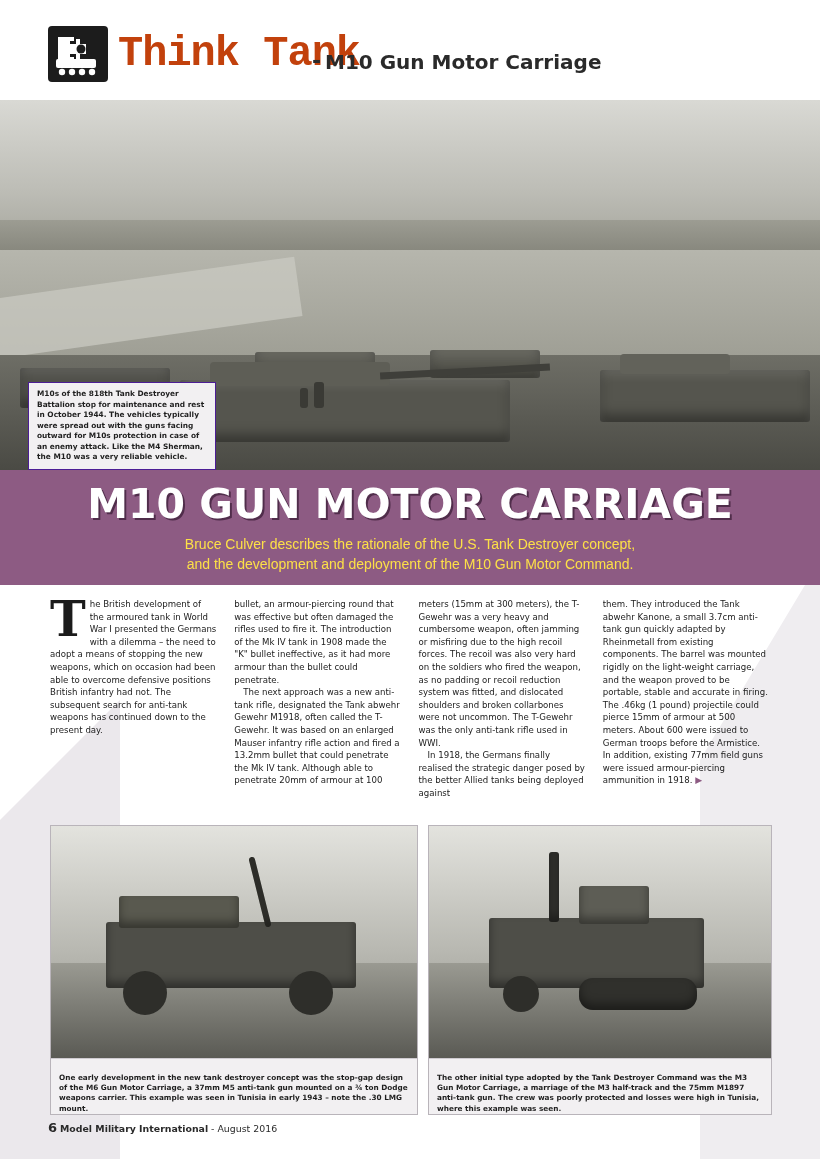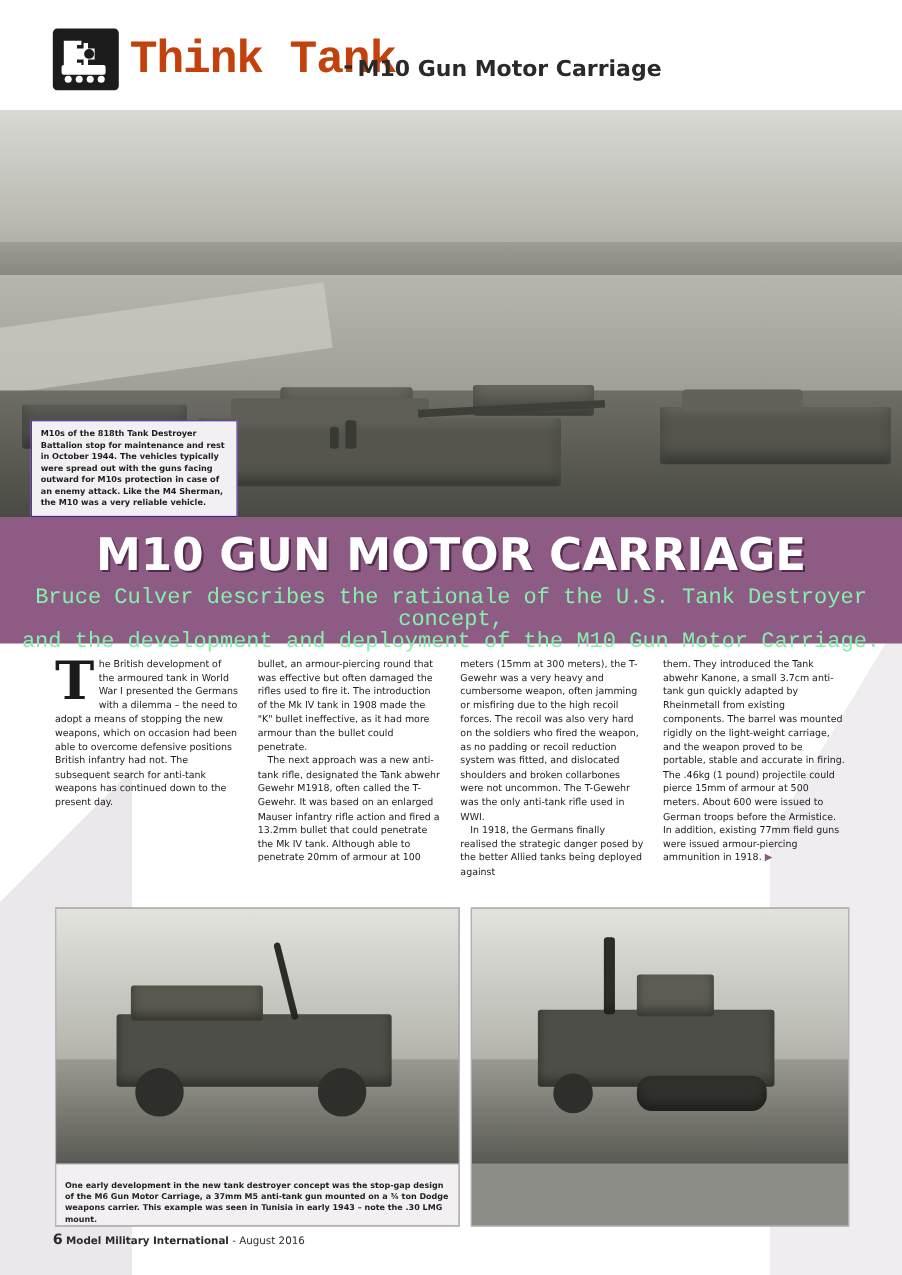--- a/index.html
+++ b/index.html
@@ -109,22 +109,22 @@
     position:absolute;left:0;right:0;top:0;
     text-align:center;
   }
   .main-title{
     margin-top:10px;
     font-size:41px;font-weight:bold;color:#ffffff;letter-spacing:0px;
     text-shadow:2px 2px 0 rgba(60,30,56,.75);
     font-family:"DejaVu Sans", sans-serif;
   }
   .sub-line{
-    font-size:20px;color:#86efac;line-height:20px;margin-top:6px;
-    font-family:Liberation Mono, monospace;
+    font-size:14px;color:#fde047;line-height:20px;margin-top:6px;
+    font-family:Liberation Sans, sans-serif;
   }
 
   
   .cols{
     position:absolute;left:50px;top:598px;width:720px;height:215px;
     display:flex;gap:17px;
   }
   .col{
     width:169px;
     font-size:8.6px;line-height:12.6px;color:#1b1b1b;
@@ -209,21 +209,21 @@
     <div class="tank t1"></div>
     <div class="soldier s1"></div>
     <div class="soldier s2"></div>
     <div class="caption-box">M10s of the 818th Tank Destroyer Battalion stop for maintenance and rest in October 1944. The vehicles typically were spread out with the guns facing outward for M10s protection in case of an enemy attack. Like the M4 Sherman, the M10 was a very reliable vehicle.</div>
   </div>
 
   <div class="title-band">
     <div class="inner">
       <div class="main-title">M10 GUN MOTOR CARRIAGE</div>
       <div class="sub-line">Bruce Culver describes the rationale of the U.S. Tank Destroyer concept,</div>
-      <div class="sub-line" style="margin-top:0">and the development and deployment of the M10 Gun Motor Carriage.</div>
+      <div class="sub-line" style="margin-top:0">and the development and deployment of the M10 Gun Motor Command.</div>
     </div>
   </div>
 
   <div class="cols">
     <div class="col">
       <p class="first"><span class="dropcap">T</span><span>he British development of the armoured tank in World War I presented the Germans with a dilemma – the need to adopt a means of stopping the new weapons, which on occasion had been able to overcome defensive positions British infantry had not. The subsequent search for anti-tank weapons has continued down to the present day.</span></p>
     </div>
     <div class="col">
       <p class="first">bullet, an armour-piercing round that was effective but often damaged the rifles used to fire it. The introduction of the Mk IV tank in 1908 made the "K" bullet ineffective, as it had more armour than the bullet could penetrate.</p>
       <p>The next approach was a new anti-tank rifle, designated the Tank abwehr Gewehr M1918, often called the T-Gewehr. It was based on an enlarged Mauser infantry rifle action and fired a 13.2mm bullet that could penetrate the Mk IV tank. Although able to penetrate 20mm of armour at 100</p>
@@ -253,20 +253,21 @@
   <div class="photo right">
     <div class="ph-img">
       <div class="sky2"></div>
       <div class="ground2"></div>
       <div class="veh" style="left:60px;top:92px;width:215px;height:70px;"></div>
       <div class="veh" style="left:120px;top:26px;width:10px;height:70px;background:#33332f;"></div>
       <div class="veh" style="left:150px;top:60px;width:70px;height:38px;background:#5d5d55;"></div>
       <div class="wheel" style="left:74px;top:150px;width:36px;height:36px;"></div>
       <div class="veh" style="left:150px;top:152px;width:118px;height:32px;background:#30302c;border-radius:14px;"></div>
     </div>
+    <div class="ph-cap">The other initial type adopted by the Tank Destroyer Command was the M3 Gun Motor Carriage, a marriage of the M3 half-track and the 75mm M1897 anti-tank gun. The crew was poorly protected and losses were high in Tunisia, where this example was seen.</div>
   </div>
 
   <div class="footer">
     <span class="pg">6</span>
     <span class="mag">Model Military International</span>
     <span>- August 2016</span>
   </div>
 
 </div>
 

